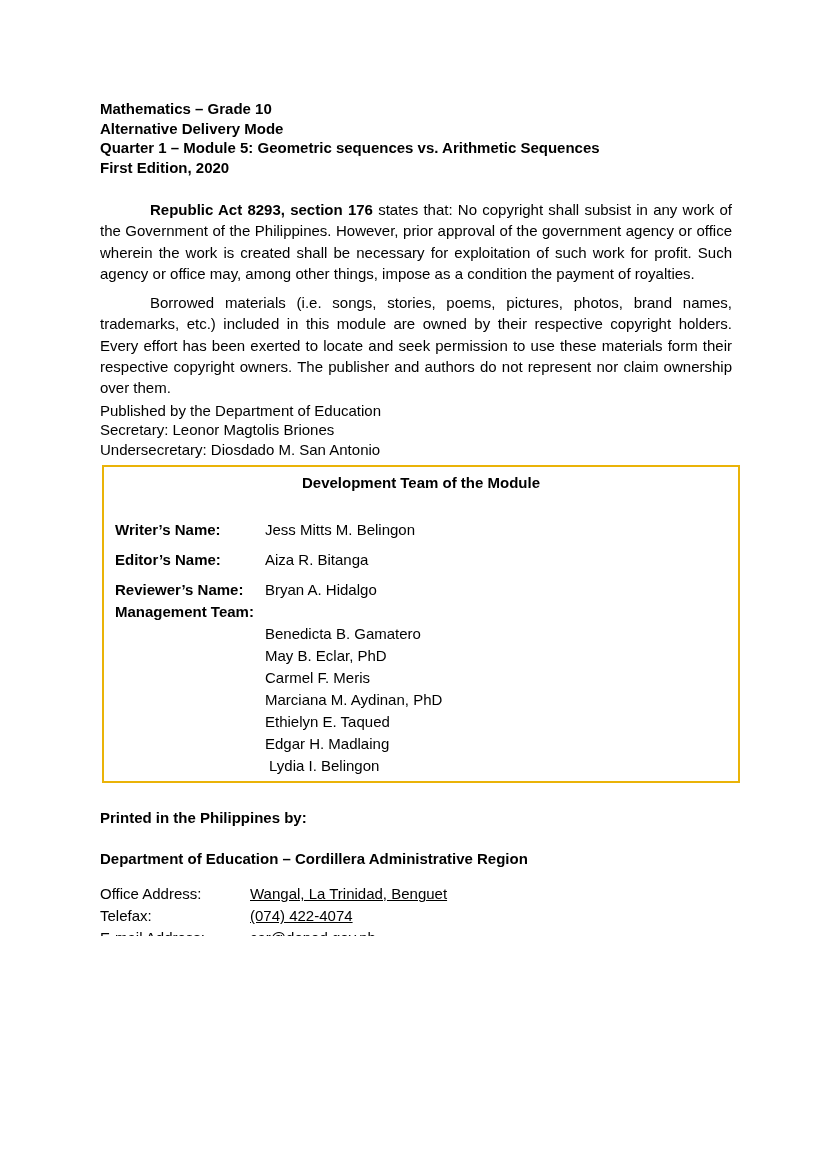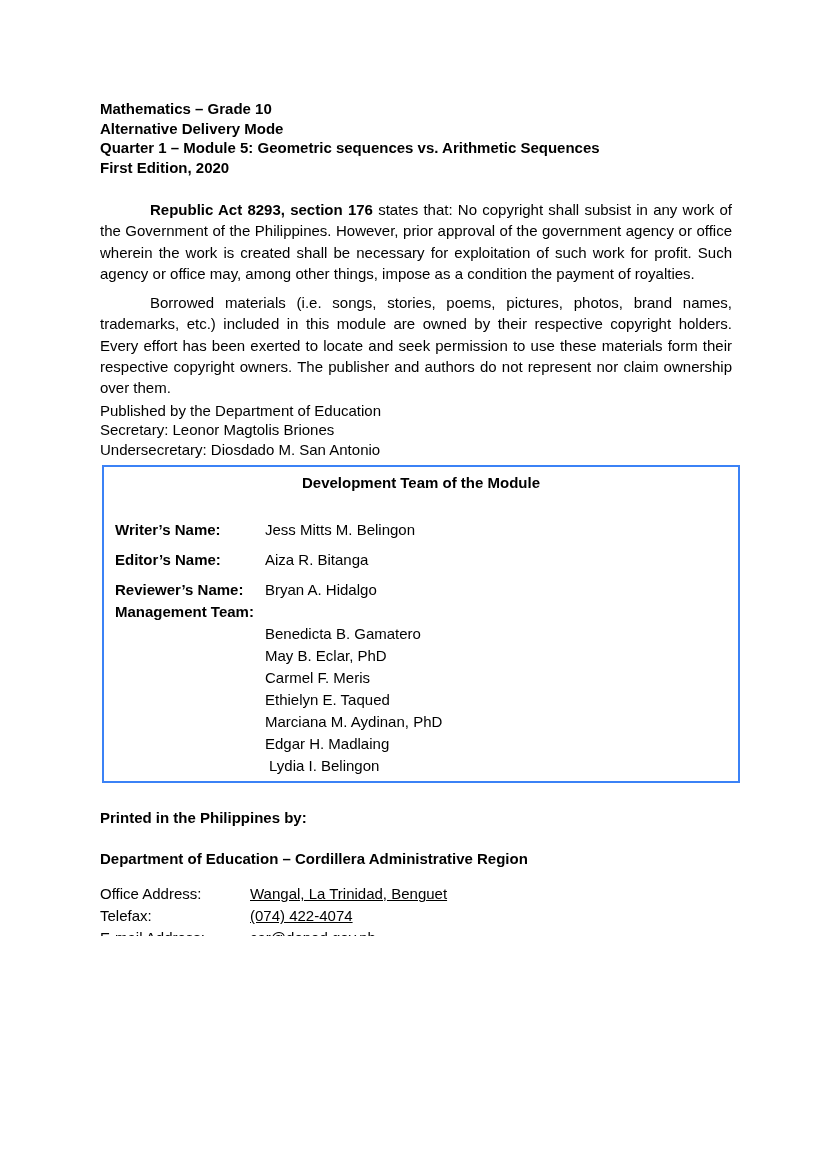--- a/index.html
+++ b/index.html
@@ -34,21 +34,21 @@
   .para-copyright { margin-top: 22px; }
   .para-borrowed  { margin-top: 8px; }
   .para-lead { font-weight: bold; }
   .published-block { margin-top: 2px; }
   .published-block p { margin: 0; line-height: 19.5px; }
 
   .dev-box {
     margin-top: 6px;
     margin-left: 2px;
     width: 638px;
-    border: 2px solid #3b82f6;
+    border: 2px solid #eab308;
     padding: 5px 11px 4px 11px;
   }
   .dev-title {
     margin: 0 0 25px 0;
     text-align: center;
     font-weight: bold;
     line-height: 22px;
   }
   .role-row { display: flex; line-height: 22px; margin-top: 8px; }
   .role-label { font-weight: bold; width: 150px; flex: 0 0 150px; }
@@ -114,22 +114,22 @@
       <div class="role-row">
         <span class="role-label">Reviewer’s Name:</span>
         <span class="role-value">Bryan A. Hidalgo</span>
       </div>
 
       <p class="mgmt-label" style="margin:0">Management Team:</p>
       <ul class="mgmt-list">
         <li>Benedicta B. Gamatero</li>
         <li>May B. Eclar, PhD</li>
         <li>Carmel F. Meris</li>
+        <li>Marciana M. Aydinan, PhD</li>
         <li>Ethielyn E. Taqued</li>
-        <li>Marciana M. Aydinan, PhD</li>
         <li>Edgar H. Madlaing</li>
         <li class="shifted">Lydia I. Belingon</li>
       </ul>
     </div>
 
     <p class="printed-line">Printed in the Philippines by:</p>
 
     <p class="publisher-line">Department of Education – Cordillera Administrative Region</p>
 
     <div class="contact-block">

